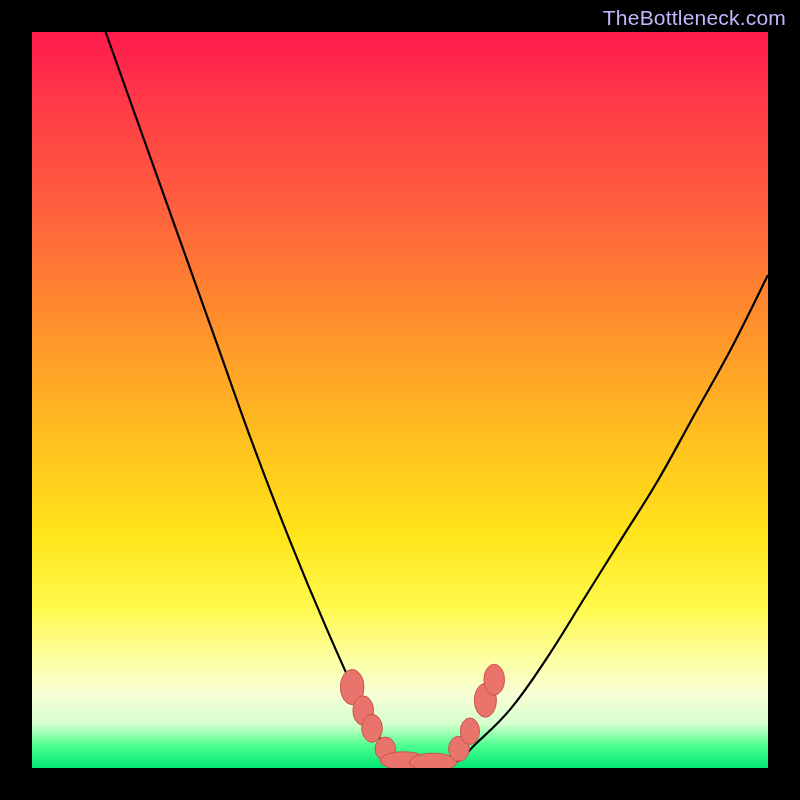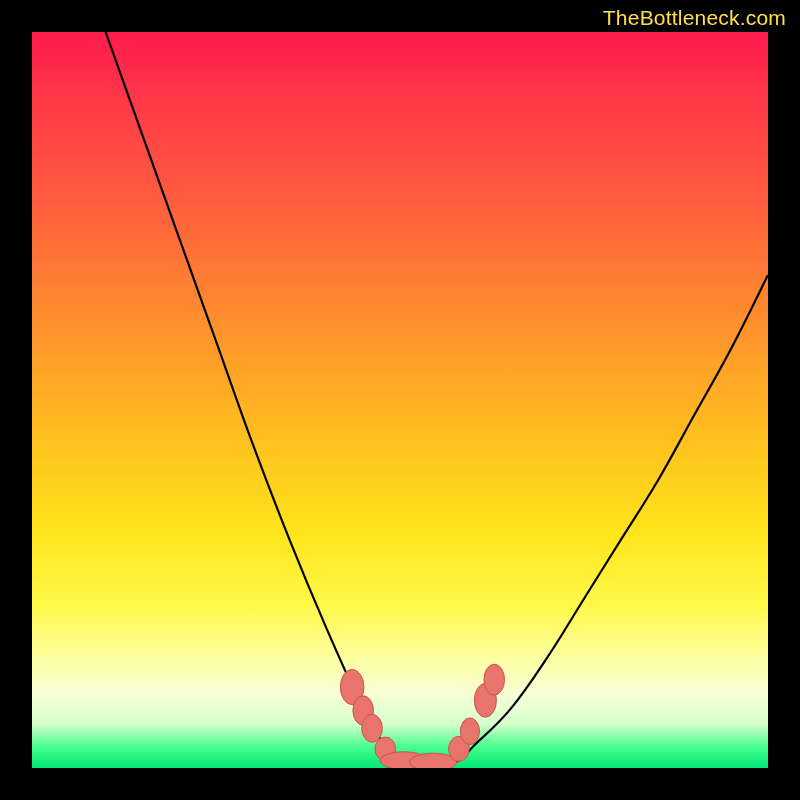--- a/index.html
+++ b/index.html
@@ -35,21 +35,21 @@
       #f7ffd6 90%,
       #d6ffce 94%,
       #4dff8f 97%,
       #00e676 100%
     );
   }
   .watermark {
     position: absolute;
     top: 6px;
     right: 14px;
-    color: #fde047;
+    color: #c4b5fd;
     font-size: 21px;
     font-weight: 500;
     letter-spacing: 0.2px;
     user-select: none;
   }
   svg {
     position: absolute;
     left: 0;
     top: 0;
   }

